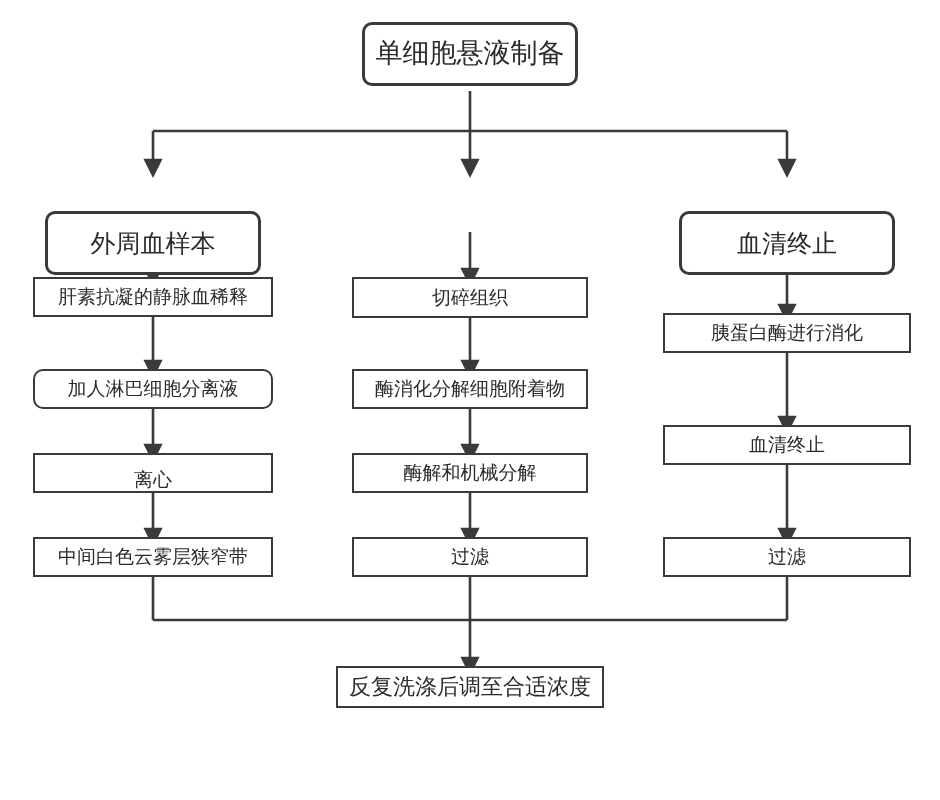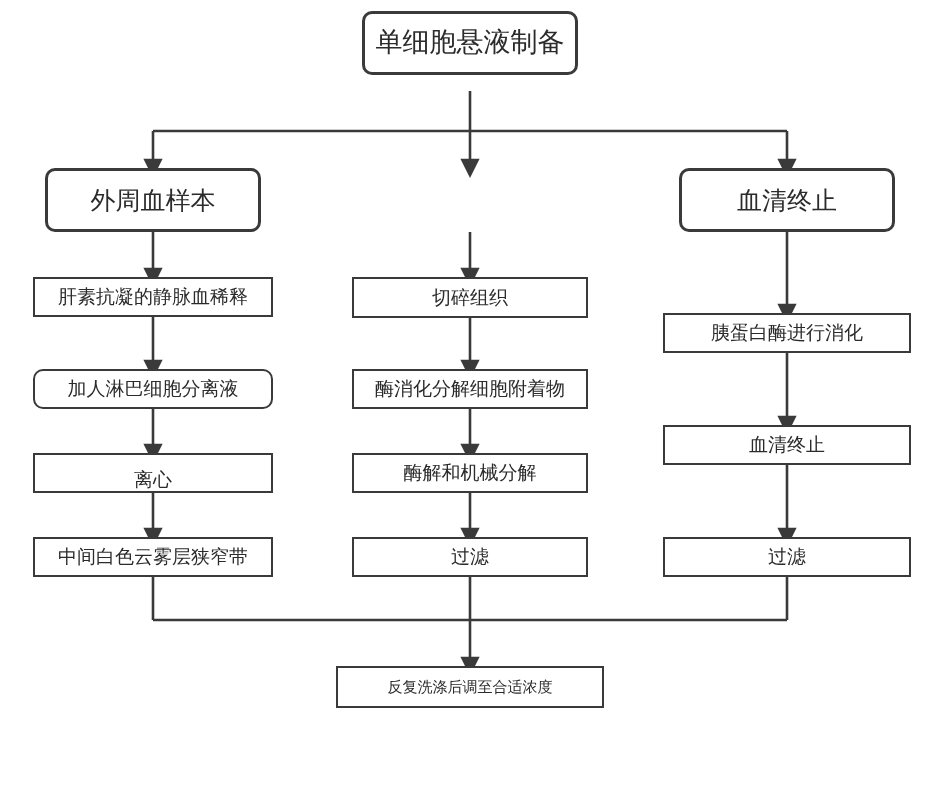--- a/index.html
+++ b/index.html
@@ -38,29 +38,30 @@
     line-height: 1.15;
     white-space: nowrap;
     z-index: 2;
   }
   .node.rounded {
     border-radius: 10px;
     border-width: 3px;
   }
   .node.cat {
     font-size: 25px;
+    margin-top: 43px;
   }
   .node.root {
     font-size: 27px;
   }
   .node.step {
     font-size: 19px;
   }
   .node.final {
-    font-size: 15px;
+    font-size: 22px;
     justify-content: center;
   }
 </style>
 </head>
 <body>
 
 <div id="canvas">
 
   <svg id="connectors" viewBox="0 0 940 800" xmlns="http://www.w3.org/2000/svg">
     <defs>
@@ -92,21 +93,21 @@
       <path d="M787,353 L787,425" marker-end="url(#arrow)"></path>
       <path d="M787,465 L787,537" marker-end="url(#arrow)"></path>
 
       <path d="M153,577 L153,620"></path>
       <path d="M787,577 L787,620"></path>
       <path d="M153,620 L787,620"></path>
       <path d="M470,577 L470,666" marker-end="url(#arrow)"></path>
     </g>
   </svg>
 
-  <div class="node rounded root" style="left:362px; top:11px; width:216px; height:64px;">
+  <div class="node rounded root" style="left:362px; top:22px; width:216px; height:64px;">
     <span>单细胞悬液制备</span>
   </div>
 
   <div class="node rounded cat" style="left:45px; top:168px; width:216px; height:64px;">
     <span>外周血样本</span>
   </div>
   <div class="node rounded cat" style="left:679px; top:168px; width:216px; height:64px;">
     <span>血清终止</span>
   </div>
 

